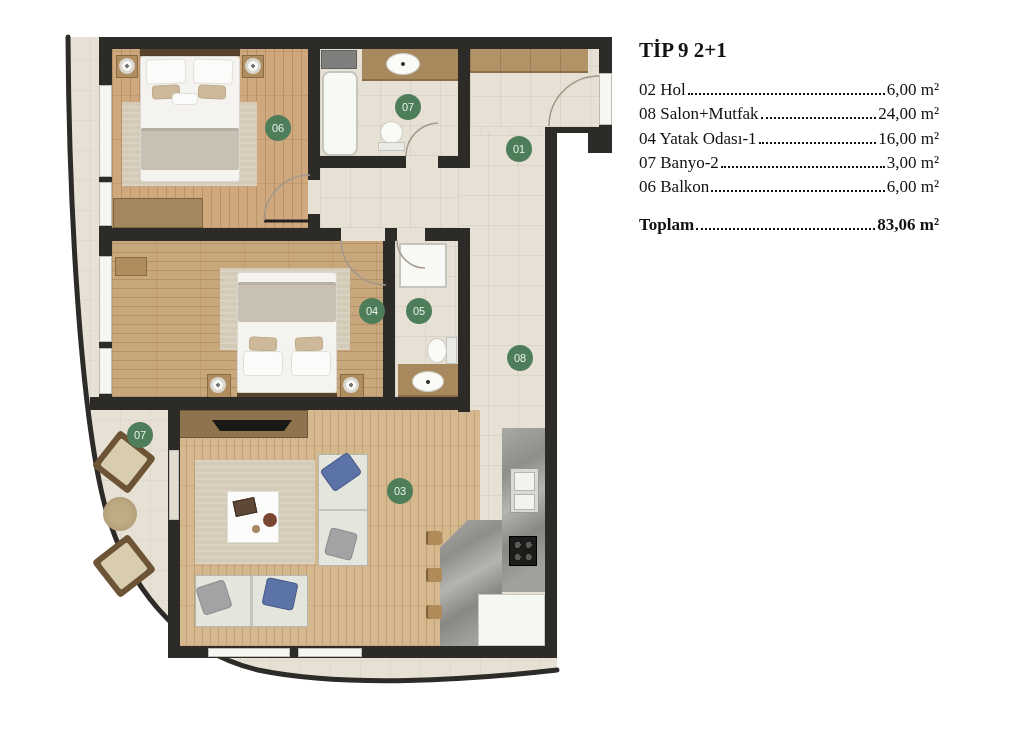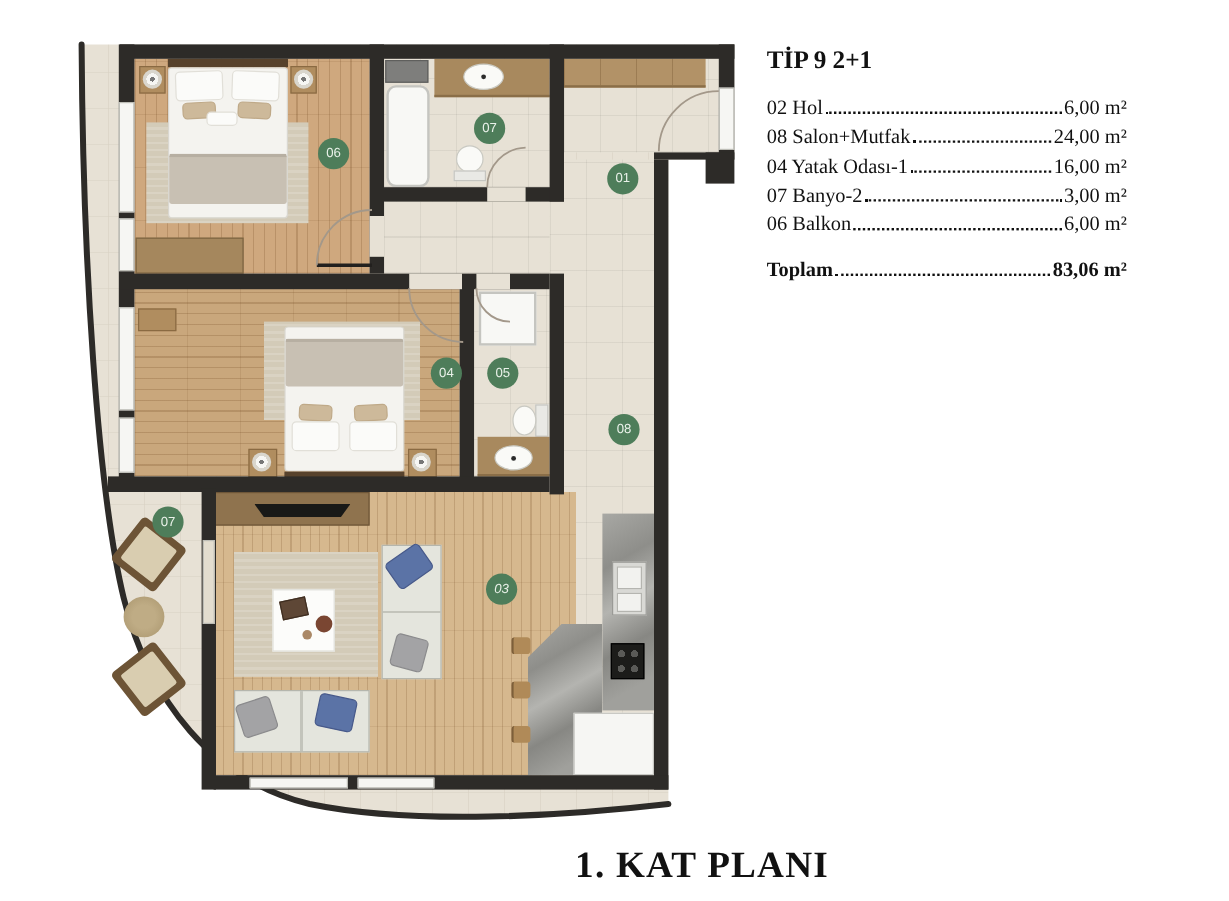--- a/index.html
+++ b/index.html
@@ -199,21 +199,21 @@
     <path d="M599,76 A50,50 0 0 0 549,126" fill="none" stroke="#a3988a" stroke-width="1.5"></path>
     <path d="M406,156 A33,33 0 0 1 438,123" fill="none" stroke="#a3988a" stroke-width="1.5"></path>
     <line x1="264" y1="221" x2="310" y2="221" stroke="#22201e" stroke-width="3"></line>
     <path d="M264,221 A46,46 0 0 1 310,175" fill="none" stroke="#a3988a" stroke-width="1.5"></path>
     <path d="M341,240 A45,45 0 0 0 386,285" fill="none" stroke="#a3988a" stroke-width="1.5"></path>
     <path d="M397,240 A28,28 0 0 0 425,268" fill="none" stroke="#a3988a" stroke-width="1.5"></path>
   </svg>
 
   <div class="abs badge" style="left:519px;top:149px;">01</div>
   <div class="abs badge" style="left:520px;top:358px;">08</div>
-  <div class="abs badge" style="left:418px;top:491px;font-style:italic;">03</div>
+  <div class="abs badge" style="left:400px;top:491px;">03</div>
   <div class="abs badge" style="left:372px;top:311px;">04</div>
   <div class="abs badge" style="left:419px;top:311px;">05</div>
   <div class="abs badge" style="left:278px;top:128px;">06</div>
   <div class="abs badge" style="left:408px;top:107px;">07</div>
   <div class="abs badge" style="left:140px;top:435px;">07</div>
 
   <div class="legend">
     <div class="legend-title">TİP 9 2+1</div>
     <div class="legend-row">
         <span>02 Hol</span>
@@ -240,15 +240,14 @@
         <span class="leader"></span>
         <span>6,00 m²</span>
       </div>
     <div class="legend-total">
         <span>Toplam</span>
         <span class="leader"></span>
         <span>83,06 m²</span>
       </div>
   </div>
 
-  <div class="caption">1. KAT PLANI</div>
 
 </div>
 
 </body></html>

